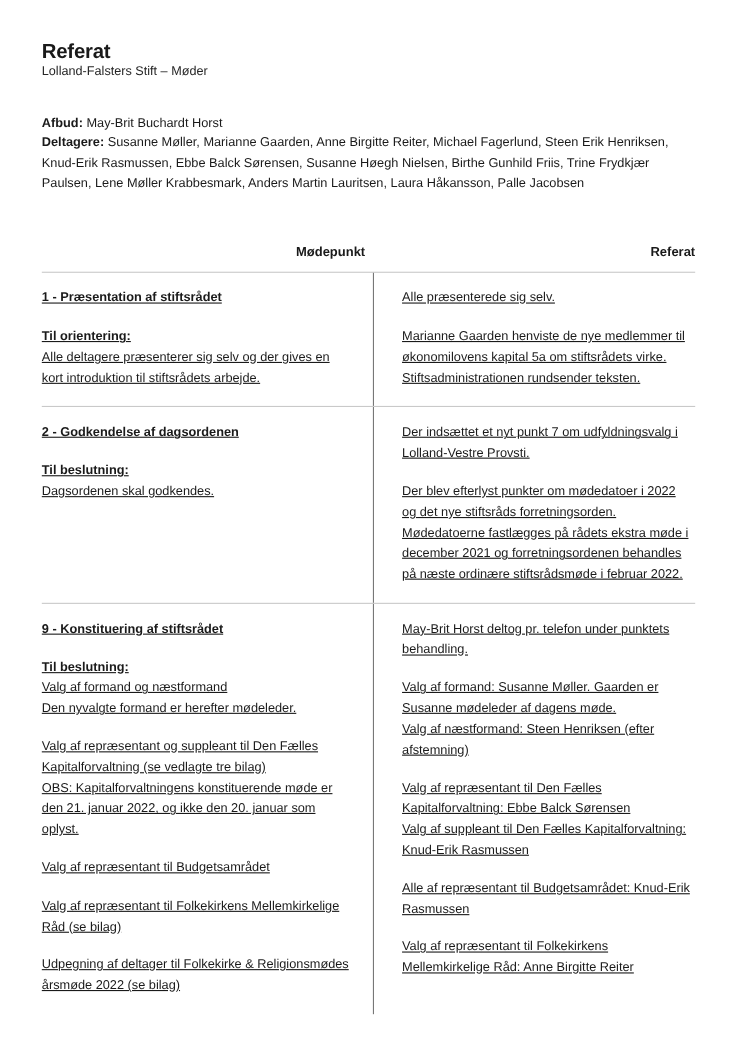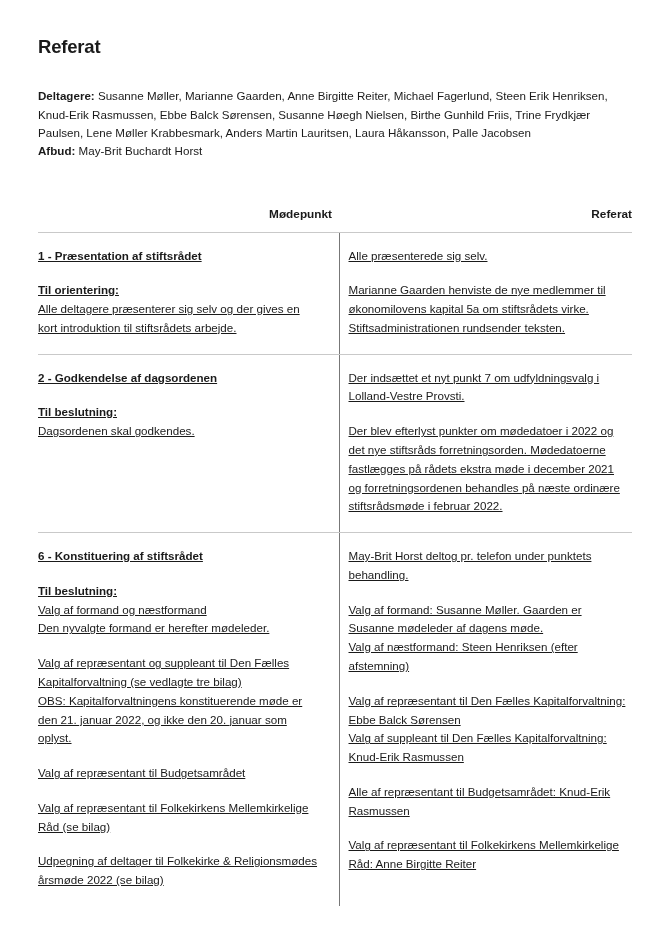--- a/index.html
+++ b/index.html
@@ -105,21 +105,21 @@
 
   .minutes-table td.cell-point,
   .minutes-table td.cell-ref {
     vertical-align: top;
     font-size: 11.6px;
     line-height: 1.62;
     padding: 14px 14px 16px 0;
   }
   .minutes-table td.cell-ref {
     border-left: 1.6px solid #777777;
-    padding-left: 9px;
+    padding-left: 26px;
     padding-right: 4px;
   }
   .minutes-table td.cell-gap {
     padding: 0;
   }
 
   .cell-point .pt-title {
     font-weight: bold;
     margin: 0 0 16px 0;
   }
@@ -136,25 +136,26 @@
   .cell-ref p.spaced {
     margin-top: 16px;
   }
 </style>
 </head>
 <body>
 
 <div class="page">
 
   <h1 class="doc-title">Referat</h1>
+  <p class="doc-subtitle">Lolland-Falsters Stift – Møder</p>
 
 
   <div class="attendees">
+    <p><span class="lbl">Afbud:</span><span> May-Brit Buchardt Horst</span></p>
     <p><span class="lbl">Deltagere:</span><span> Susanne Møller, Marianne Gaarden, Anne Birgitte Reiter, Michael Fagerlund, Steen Erik Henriksen, Knud-Erik Rasmussen, Ebbe Balck Sørensen, Susanne Høegh Nielsen, Birthe Gunhild Friis, Trine Frydkjær Paulsen, Lene Møller Krabbesmark, Anders Martin Lauritsen, Laura Håkansson, Palle Jacobsen</span></p>
-    <p><span class="lbl">Afbud:</span><span> May-Brit Buchardt Horst</span></p>
   </div>
 
   <table class="minutes-table">
     <colgroup>
       <col class="c-point">
       <col class="c-gap">
       <col class="c-ref">
     </colgroup>
     <thead>
       <tr>
@@ -204,21 +205,21 @@
       </tr>
 
       <tr class="row-rule">
         <td colspan="3">
             <div class="rule"></div>
           </td>
       </tr>
 
       <tr>
         <td class="cell-point">
-          <p class="pt-title">6 - Konstituering af stiftsrådet</p>
+          <p class="pt-title">9 - Konstituering af stiftsrådet</p>
           <p class="pt-sub">Til beslutning:</p>
           <p>Valg af formand og næstformand</p>
           <p>Den nyvalgte formand er herefter mødeleder.</p>
           <p class="spaced">Valg af repræsentant og suppleant til Den Fælles Kapitalforvaltning (se vedlagte tre bilag)</p>
           <p>OBS: Kapitalforvaltningens konstituerende møde er den 21. januar 2022, og ikke den 20. januar som oplyst.</p>
           <p class="spaced">Valg af repræsentant til Budgetsamrådet</p>
           <p class="spaced">Valg af repræsentant til Folkekirkens Mellemkirkelige Råd (se bilag)</p>
           <p class="spaced">Udpegning af deltager til Folkekirke &amp; Religionsmødes årsmøde 2022 (se bilag)</p>
         </td>
         <td class="cell-gap"></td>

